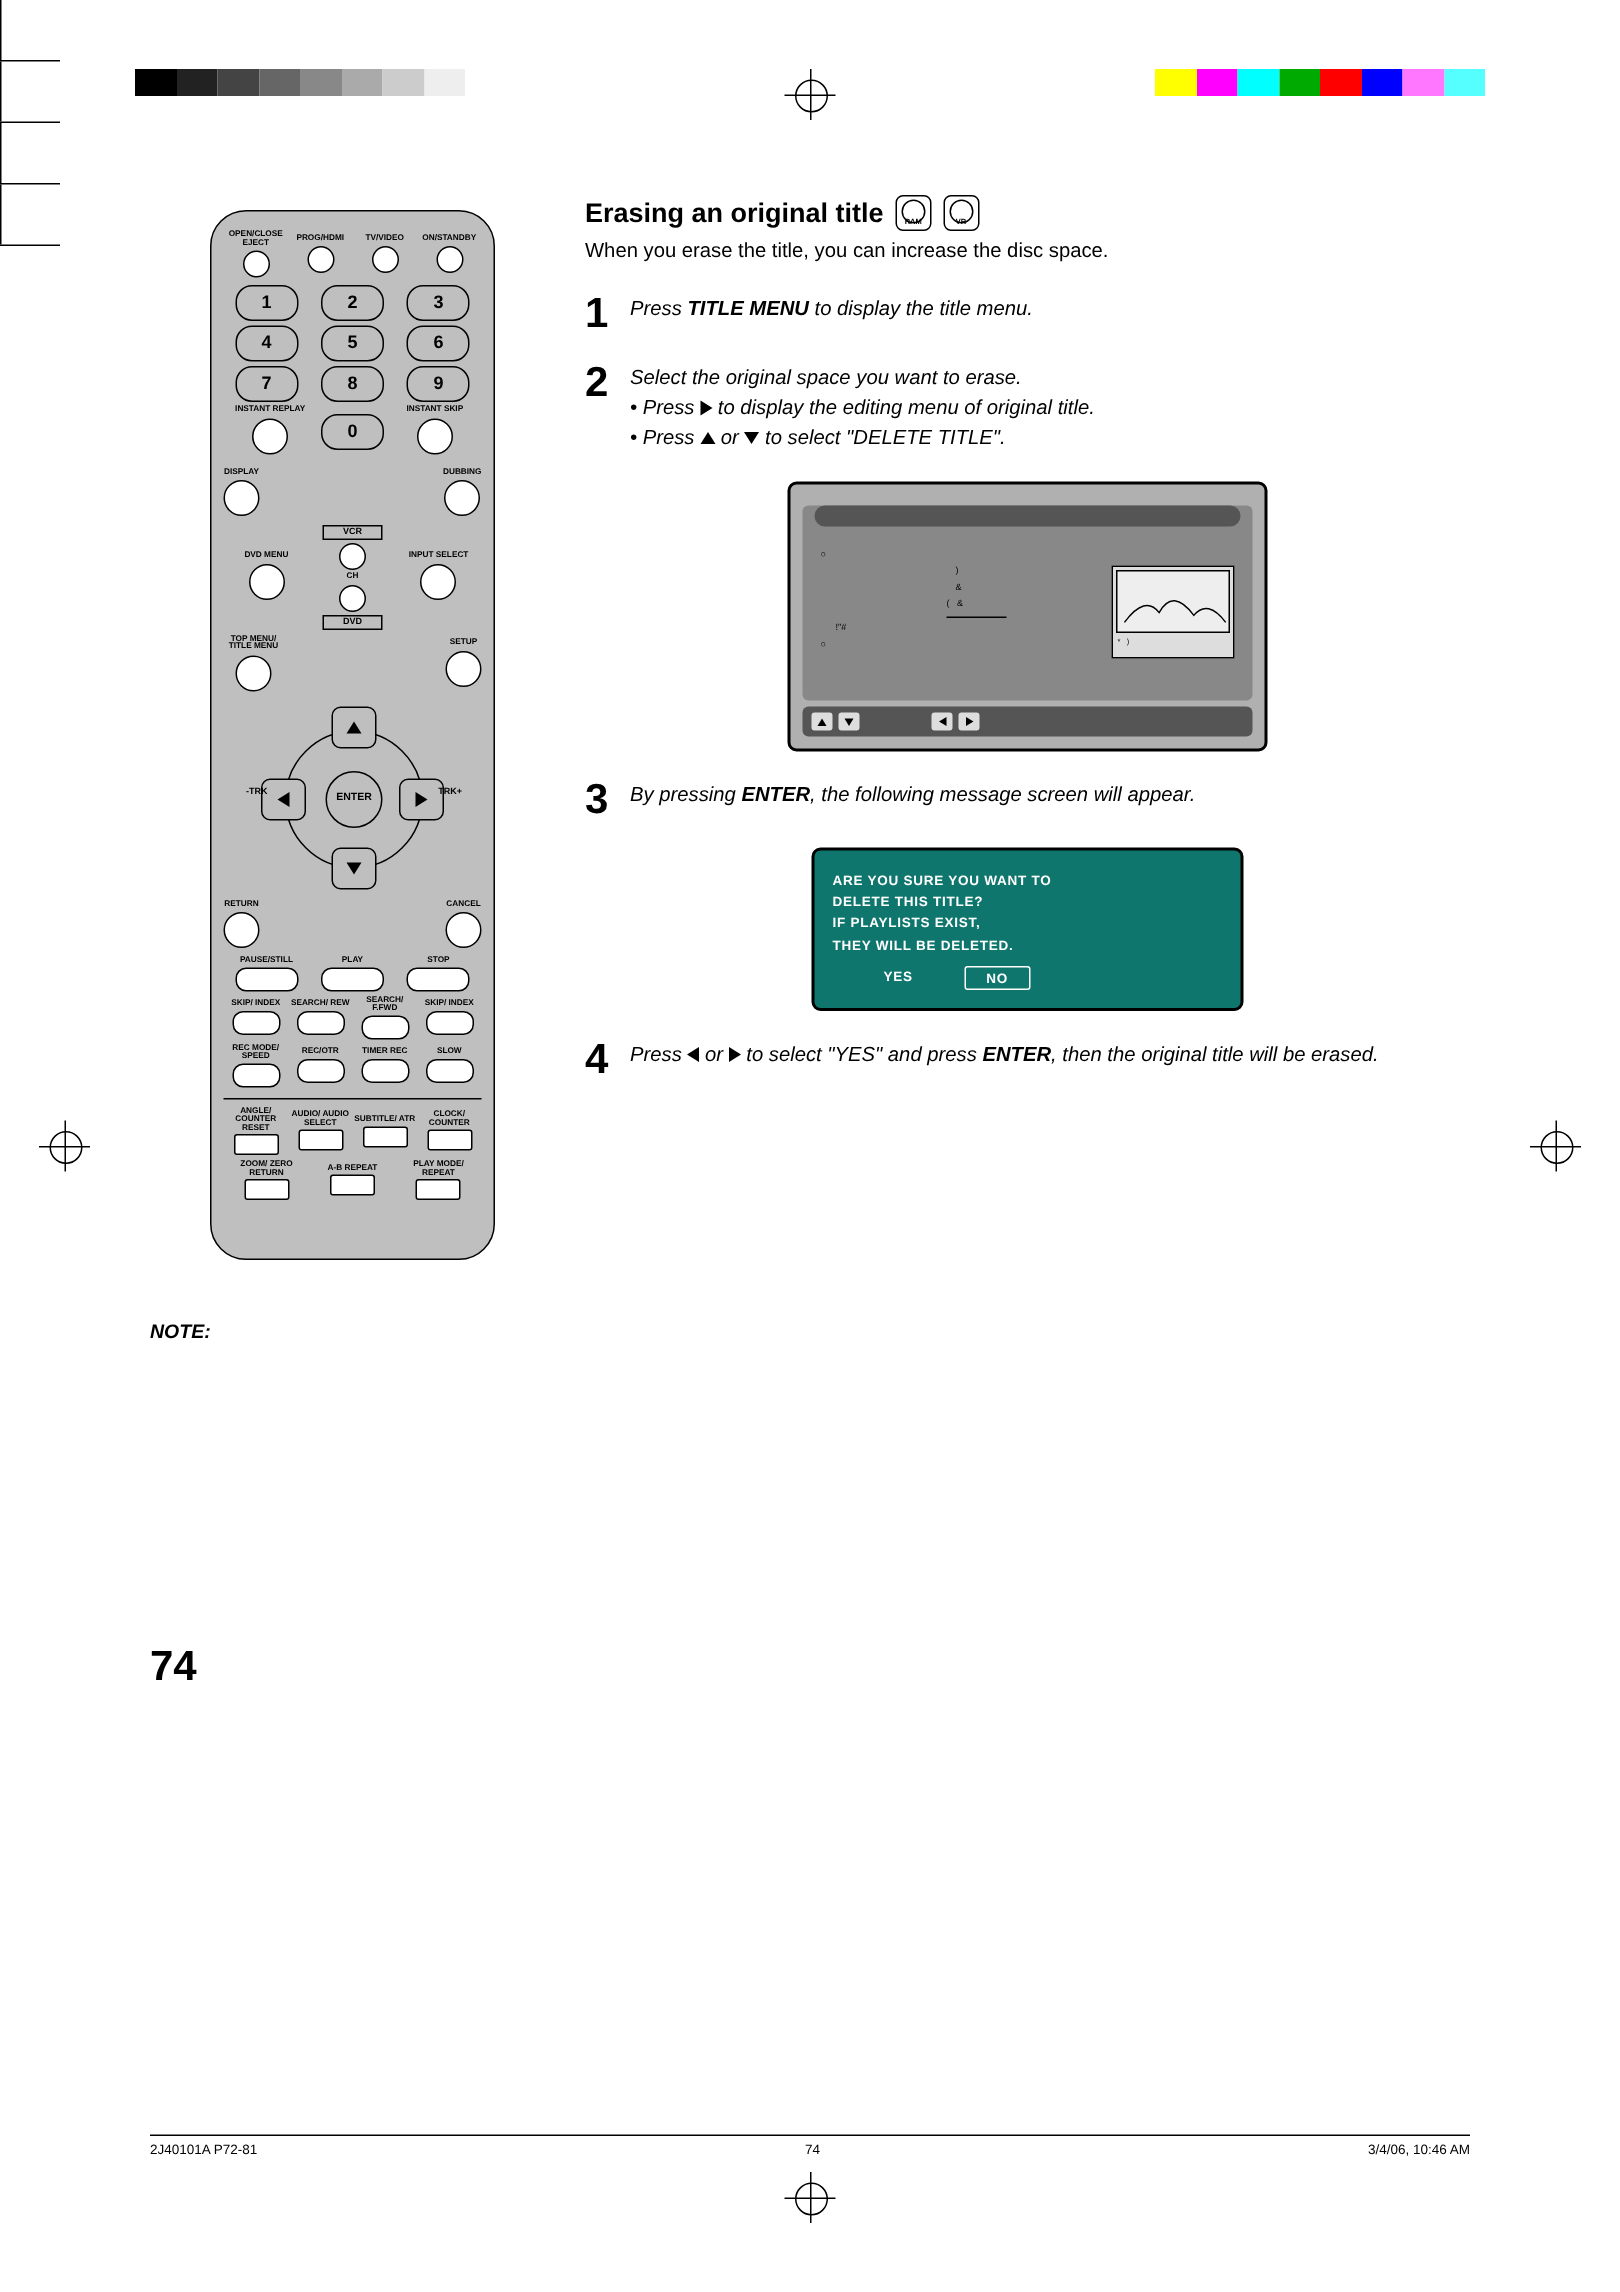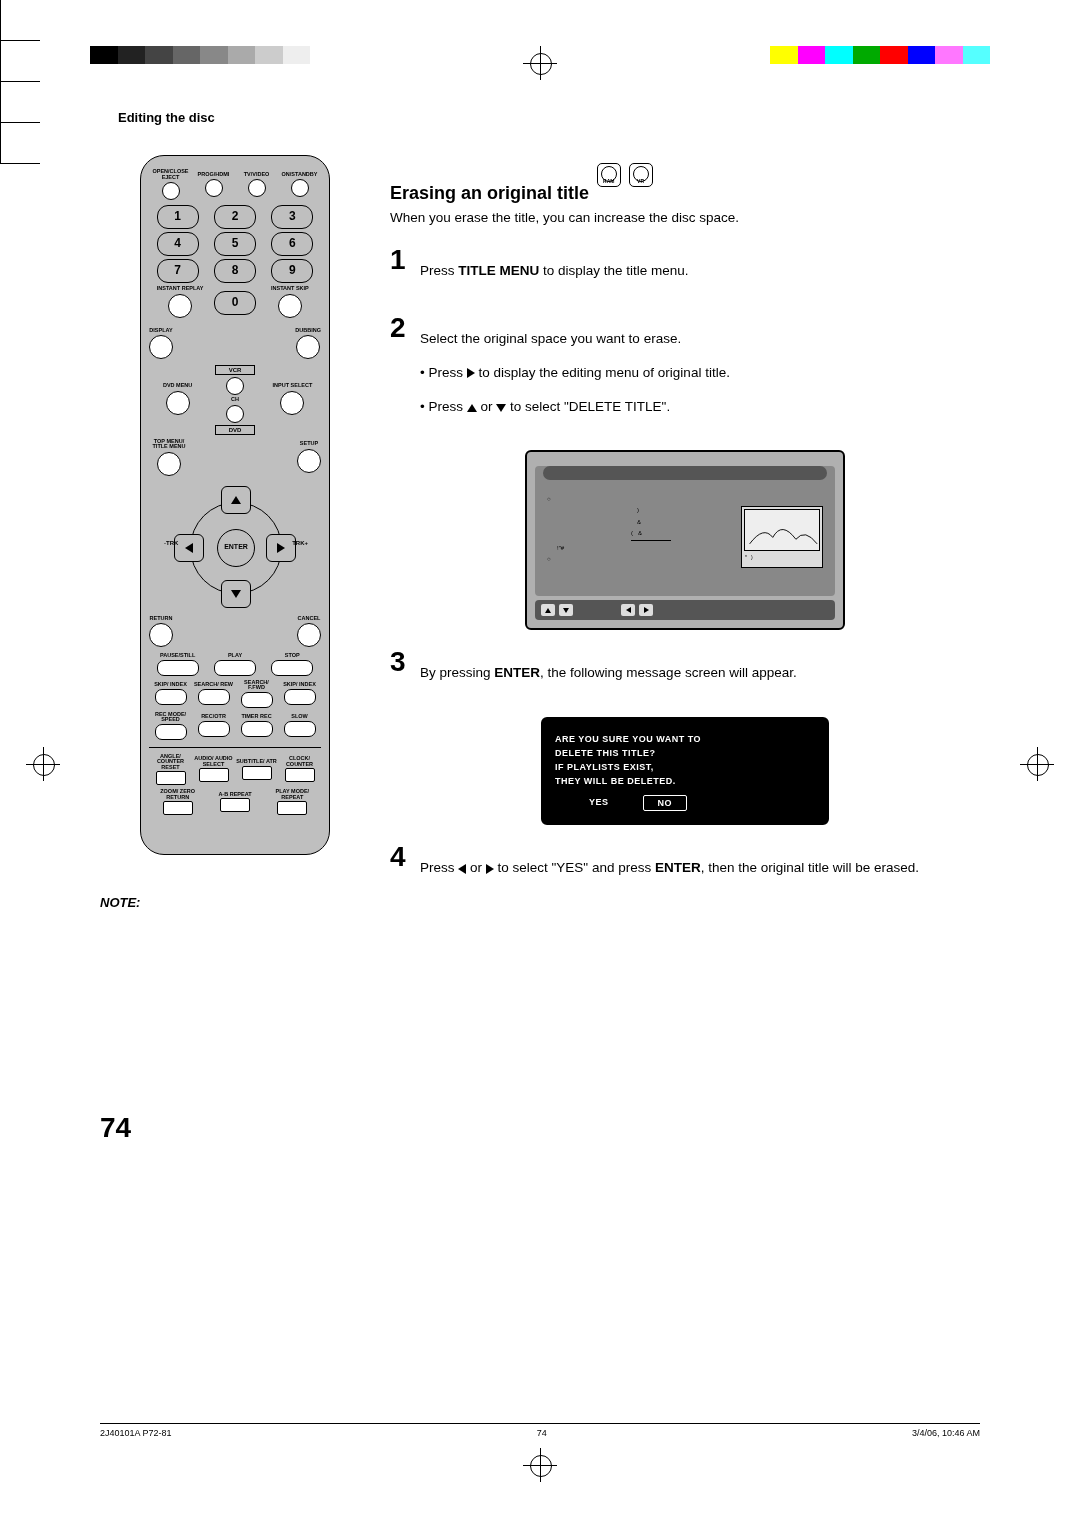--- a/index.html
+++ b/index.html
@@ -58,21 +58,21 @@
     left: -4px;
     top: 0;
     bottom: 0;
     width: 8px;
     background: #000;
     border-radius: 6px 0 0 6px;
   }
   .columns { display: flex; margin-top: 20px; gap: 20px; }
   .left-col { width: 270px; }
   .right-col { flex: 1; font-size: 13.5px; line-height: 1.35; }
-  .section-title { font-size: 18px; font-weight: bold; display: inline-block; vertical-align: middle; margin-top: 36px; }
+  .section-title { font-size: 18px; font-weight: bold; display: inline-block; vertical-align: middle; }
   .disc-icon {
     display: inline-block;
     width: 22px; height: 22px;
     border: 1.5px solid #000;
     border-radius: 5px;
     position: relative;
     vertical-align: middle;
     margin-left: 4px;
     font-size: 6px;
     text-align: center;
@@ -84,21 +84,21 @@
     width: 14px; height: 14px;
     border: 1px solid #000;
     border-radius: 50%;
   }
   .disc-icon span { position: absolute; bottom: 1px; left: 0; right: 0; font-size: 5px; font-weight: bold; }
 
   .intro p { margin: 4px 0; text-align: justify; }
   .step { display: flex; margin: 18px 0; }
   .step-num { font-size: 28px; font-weight: bold; width: 30px; line-height: 1; }
   .step-body { flex: 1; }
-  .step-body p { margin: 16px 0; }
+  .step-body p { margin: 2px 0; font-style: italic; }
   .tri { display: inline-block; width: 0; height: 0; vertical-align: middle; }
   .tri-up { border-left: 5px solid transparent; border-right: 5px solid transparent; border-bottom: 8px solid #000; }
   .tri-down { border-left: 5px solid transparent; border-right: 5px solid transparent; border-top: 8px solid #000; }
   .tri-left { border-top: 5px solid transparent; border-bottom: 5px solid transparent; border-right: 8px solid #000; }
   .tri-right { border-top: 5px solid transparent; border-bottom: 5px solid transparent; border-left: 8px solid #000; }
 
   .screen-box {
     width: 300px;
     border: 2px solid #000;
     border-radius: 6px;
@@ -153,21 +153,21 @@
     display: flex;
     align-items: center;
     justify-content: center;
   }
 
   .dialog-box {
     width: 260px;
     border: 2px solid #000;
     border-radius: 6px;
     margin: 12px auto;
-    background: #000000;
+    background: #0f766e;
     padding: 12px;
     color: #fff;
     font-size: 9px;
     font-weight: bold;
     text-align: left;
     letter-spacing: 0.5px;
   }
   .dialog-box .line { margin: 2px 0; }
   .dialog-buttons { display: flex; gap: 20px; margin-top: 8px; justify-content: flex-start; padding-left: 20px; }
   .dialog-buttons .btn {
@@ -317,21 +317,20 @@
     <div style="background:#f0f"></div>
     <div style="background:#0ff"></div>
   <div style="background:#0a0"></div>
     <div style="background:#f00"></div>
     <div style="background:#00f"></div>
   <div style="background:#f7f"></div>
     <div style="background:#5ff"></div>
 </div>
 
 <div class="page">
-  <div class="breadcrumb">Editing the disc</div>
 
   <div class="columns">
     <div class="left-col">
 
       <div class="remote">
         <div class="row">
           <div style="width:25%">
               <div class="lbl">OPEN/CLOSE EJECT</div>
               <div class="rbtn sm" style="margin:2px auto"></div>
             </div>

